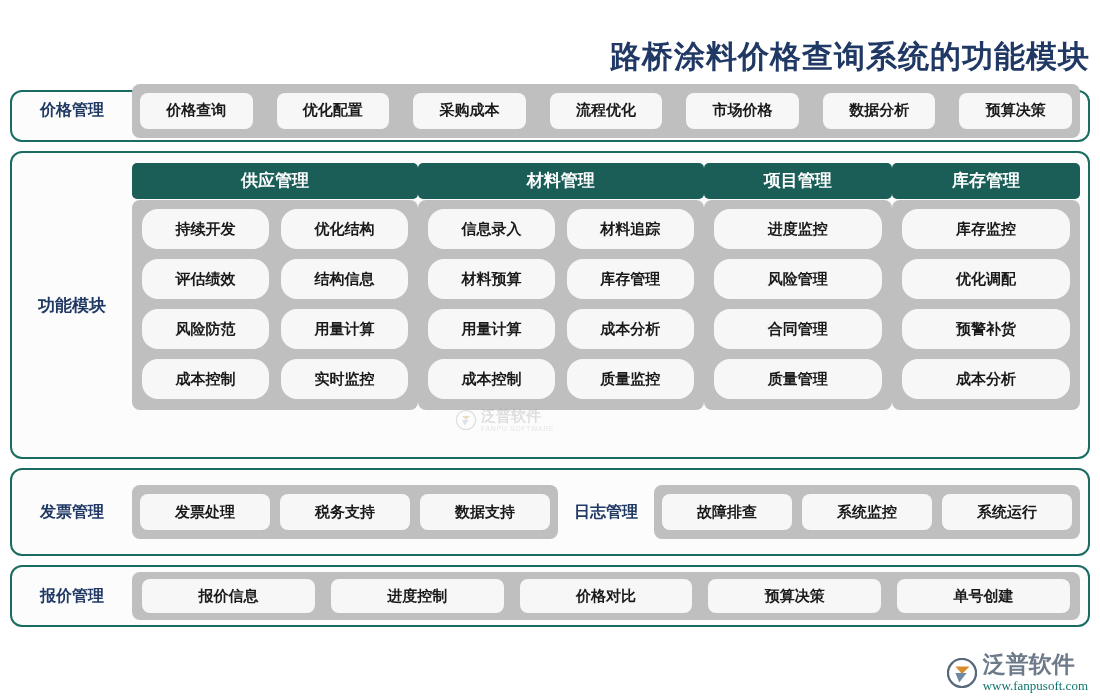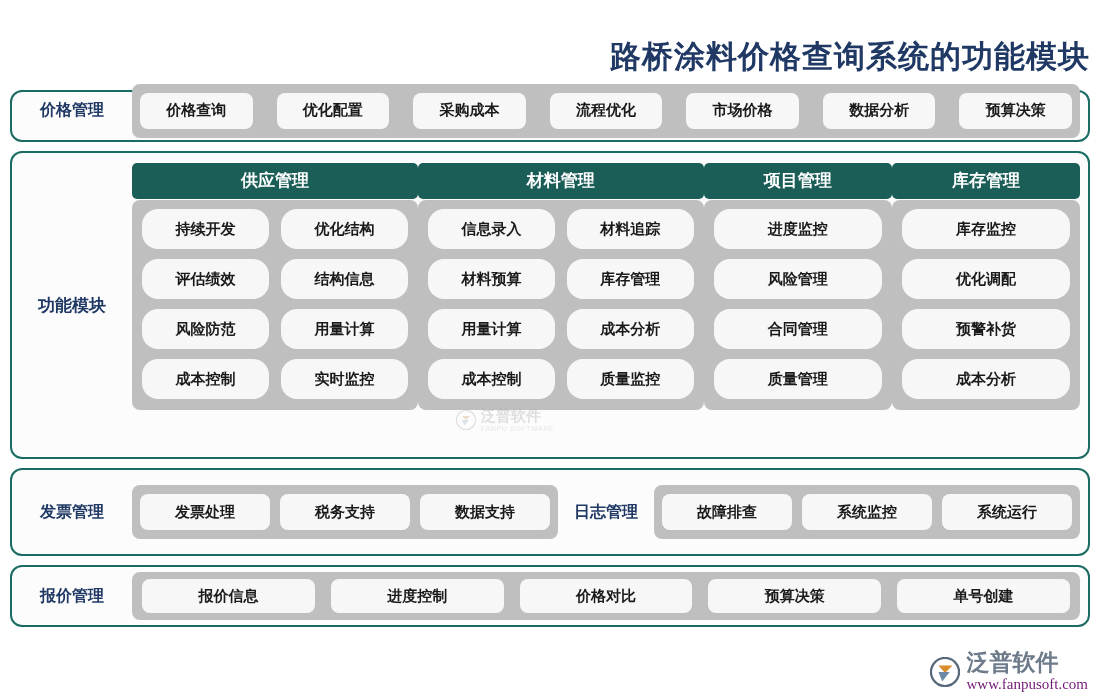--- a/index.html
+++ b/index.html
@@ -229,22 +229,22 @@
     pointer-events: none;
   }
   .wm-corner .wm-mark { width: 30px; height: 30px; flex: 0 0 auto; }
   .wm-corner .wm-text {
     color: #6C7A8A;
     font-size: 23px;
     font-weight: bold;
     line-height: 1;
   }
   .wm-corner .wm-sub {
-    color: #701a75;
-    font-size: 15px;
+    color: #0f766e;
+    font-size: 13px;
     font-family: "Liberation Serif", serif;
     line-height: 1;
     margin-top: 3px;
   }
 </style>
 </head>
 <body>
 
 <div class="page">
 

